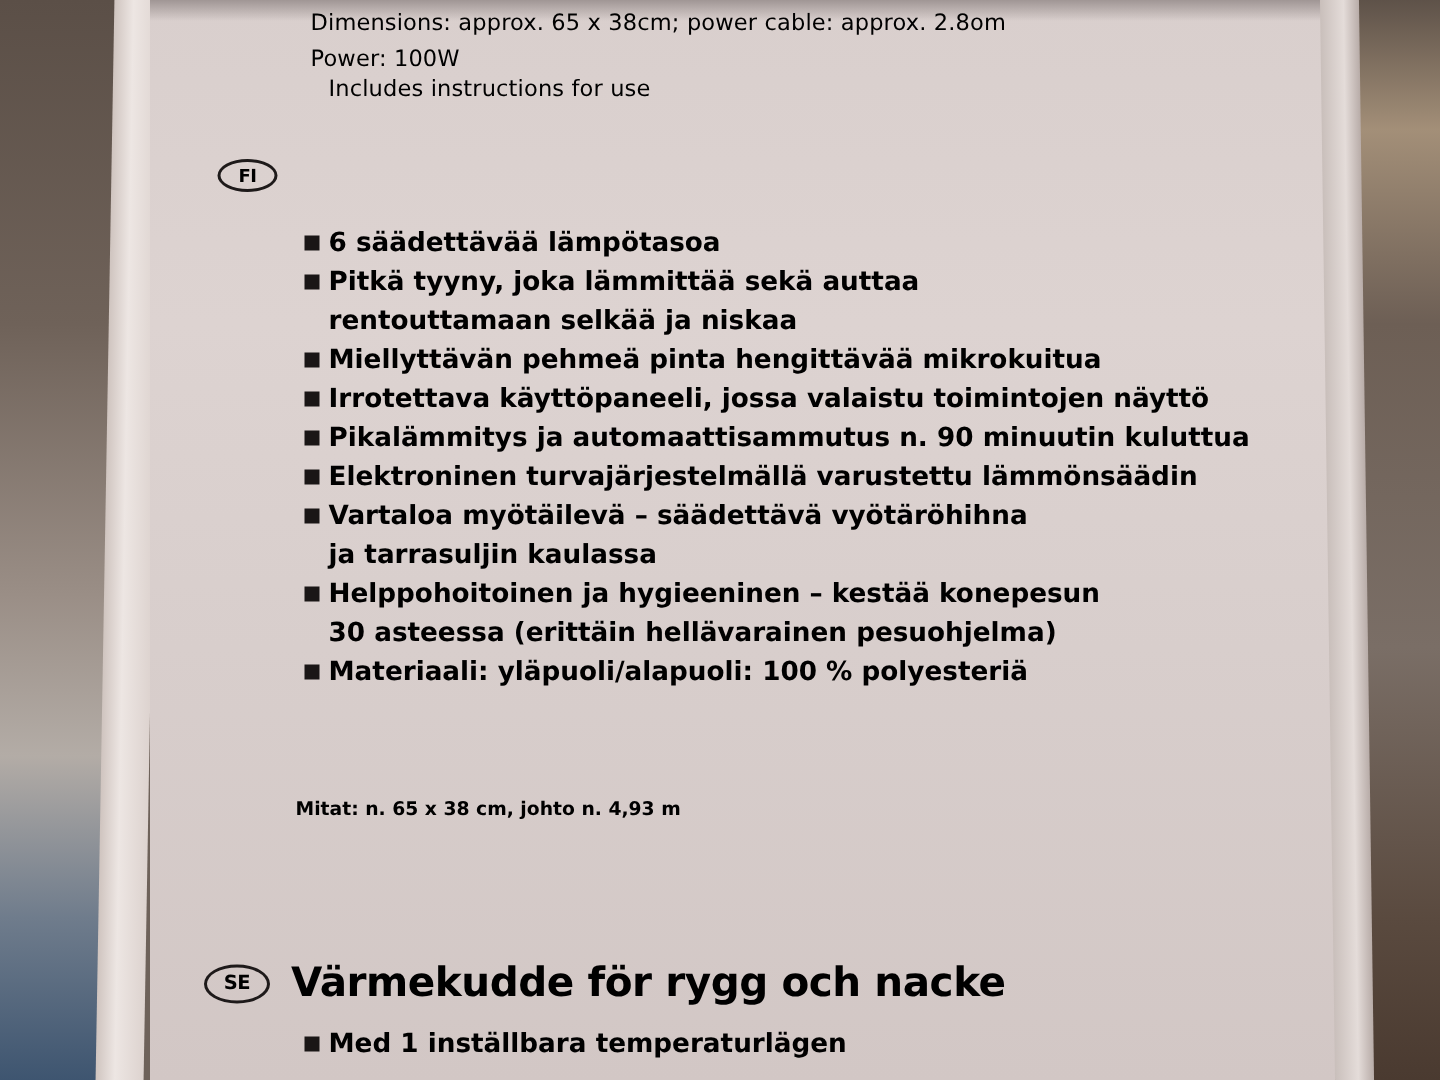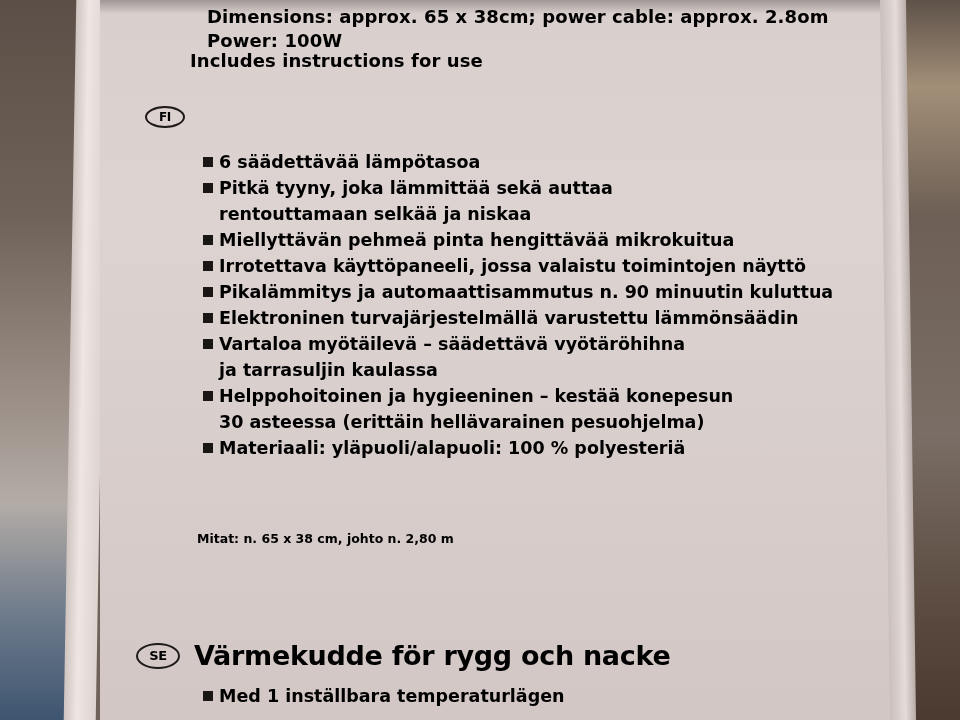--- a/index.html
+++ b/index.html
@@ -28,21 +28,21 @@
   }
   .panel {
     position:absolute; left:100px; top:0; width:790px; height:720px;
     background:linear-gradient(180deg,#d9cfcd 0%,#ddd3d1 30%,#d8cecc 60%,#d2c7c5 100%);
     color:#1a1616;
   }
   .top-shadow {
     position:absolute; left:100px; top:0; width:790px; height:14px;
     background:linear-gradient(180deg,rgba(90,80,80,.45),rgba(90,80,80,0));
   }
-  .smallline { position:absolute; left:107px; font-size:18px; font-weight:bold; letter-spacing:0.1px; }
+  .smallline { position:absolute; left:107px; font-size:15px; font-weight:normal; letter-spacing:0.1px; }
   .heading {
     position:absolute; font-weight:bold; font-size:27px; letter-spacing:-0.3px;
     display:flex; align-items:center;
   }
   .lang-badge {
     display:inline-flex; align-items:center; justify-content:center;
     width:40px; height:22px; border:2px solid #1e1a1a; border-radius:50%;
     font-size:12px; font-weight:bold; margin-right:14px; box-sizing:border-box;
   }
   .bullets { position:absolute; left:200px; margin:0; padding:0; list-style:none; }
@@ -60,21 +60,21 @@
 <div class="bg-left"></div>
 <div class="bg-right"></div>
 <div class="edge-left"></div>
 
 <div class="panel"></div>
 <div class="top-shadow"></div>
 <div class="edge-right"></div>
 
 <div class="smallline" style="left:207px; top:6px;">Dimensions: approx. 65 x 38cm; power cable: approx. 2.8om</div>
 <div class="smallline" style="left:207px; top:30px;">Power: 100W</div>
-<div class="smallline" style="left:190px; top:50px;">Includes instructions for use</div>
+<div class="smallline" style="left:219px; top:50px;">Includes instructions for use</div>
 
 <div class="heading" style="left:145px; top:106px;">
   <span class="lang-badge">FI</span>
 </div>
 
 <ul class="bullets" style="top:149px;">
   <li>
       <span class="sq"></span>
       <span class="txt">6 säädettävää lämpötasoa</span>
     </li>
@@ -109,21 +109,21 @@
       <span class="txt">Helppohoitoinen ja hygieeninen – kestää konepesun
 30 asteessa (erittäin hellävarainen pesuohjelma)</span>
     </li>
   <li>
       <span class="sq"></span>
       <span class="txt">Materiaali: yläpuoli/alapuoli: 100 % polyesteriä</span>
     </li>
 </ul>
 
 <div class="specs" style="top:526px;">
-  <div>Mitat: n. 65 x 38 cm, johto n. 2,80 m</div>
+  <div>Mitat: n. 65 x 38 cm, johto n. 4,93 m</div>
 </div>
 
 <div class="heading" style="left:136px; top:640px;">
   <span class="lang-badge" style="width:44px; height:26px; font-size:13px;">SE</span>
   <span>Värmekudde för rygg och nacke</span>
 </div>
 
 <ul class="bullets" style="top:683px;">
   <li>
       <span class="sq"></span>

